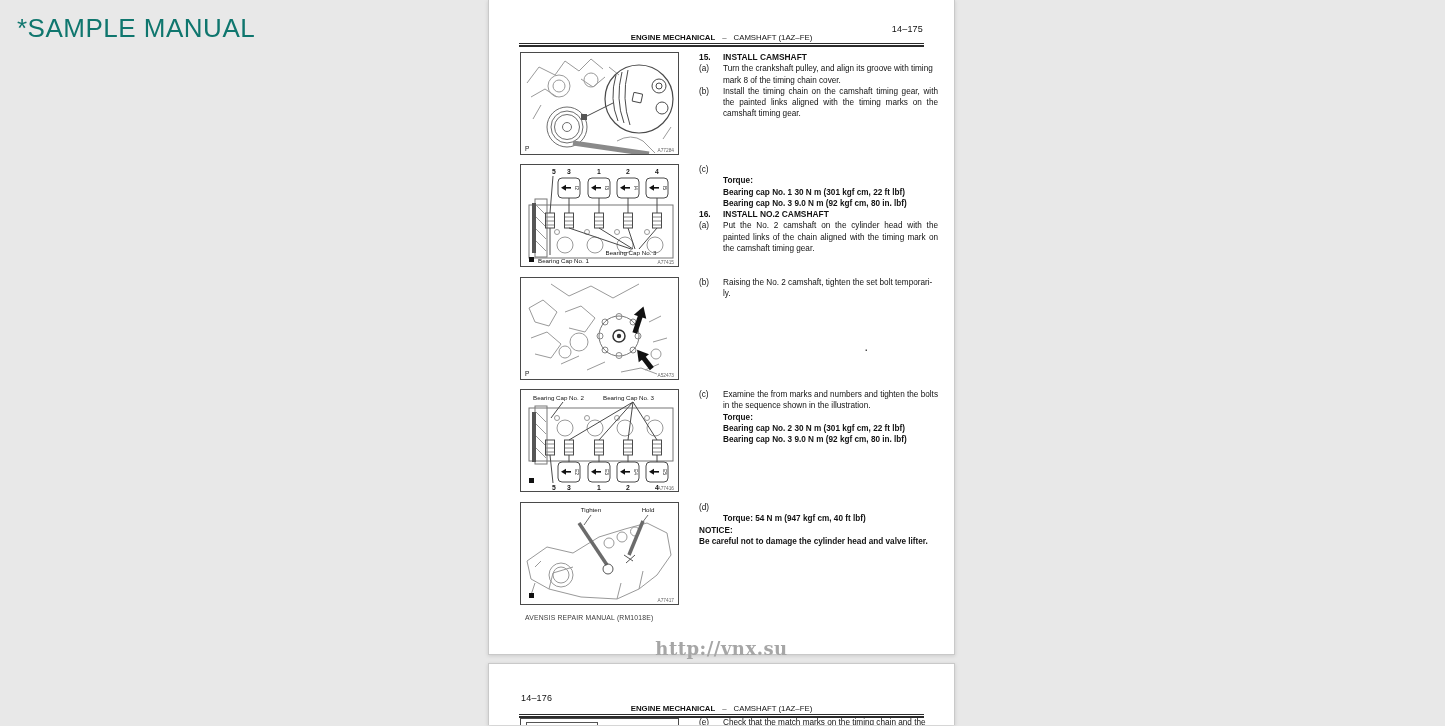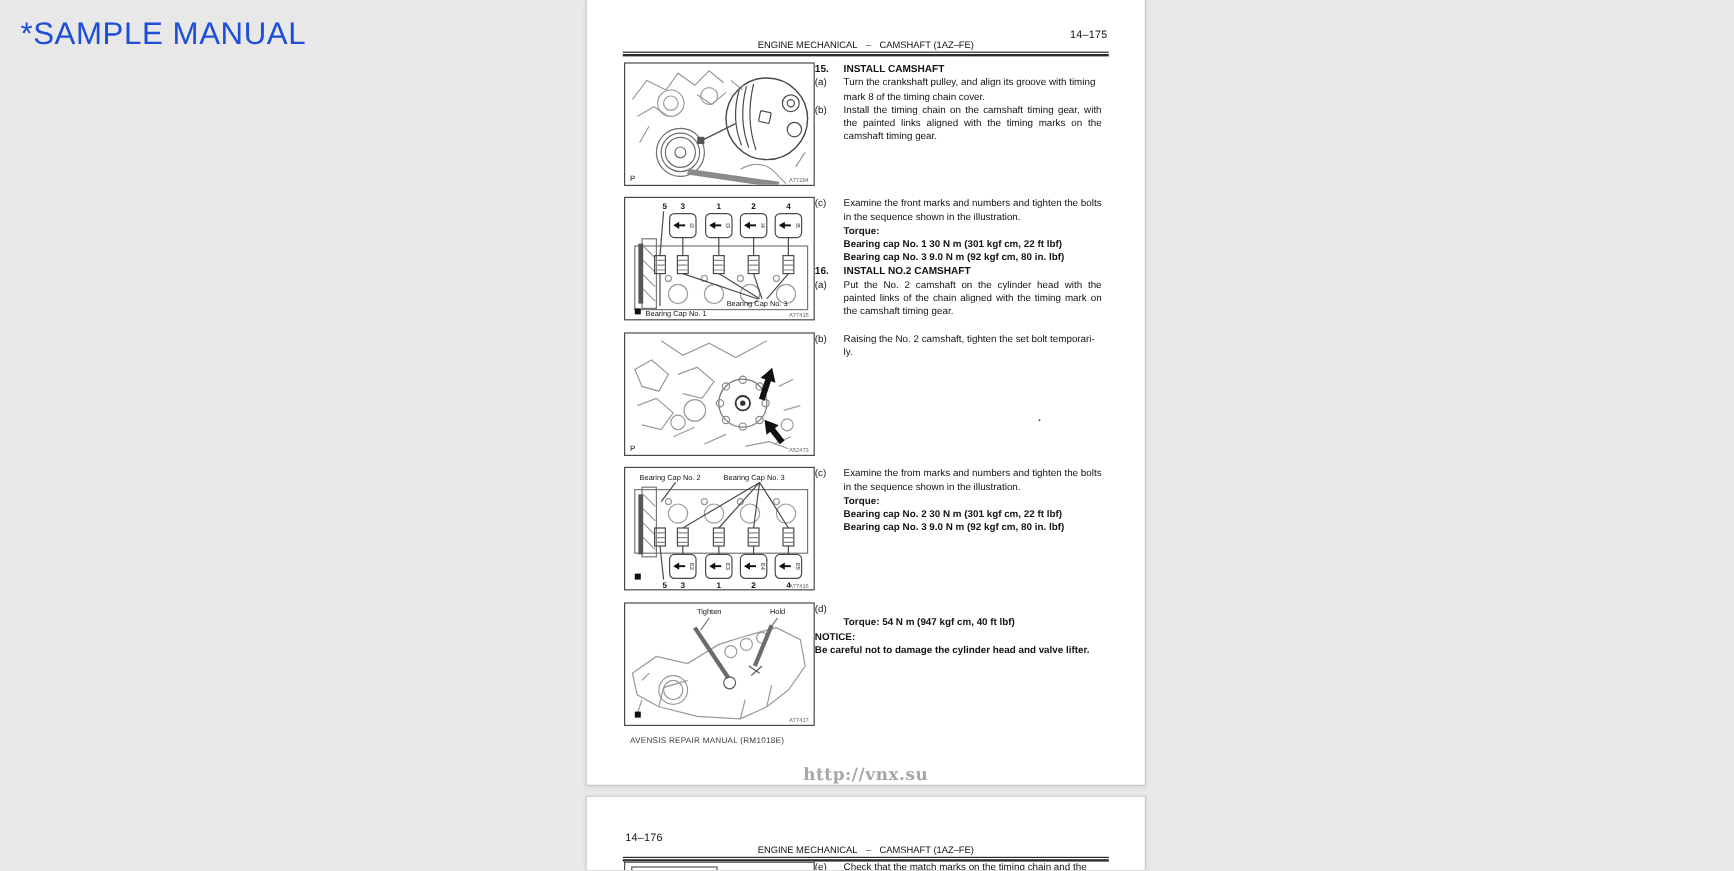--- a/index.html
+++ b/index.html
@@ -1,43 +1,43 @@
 <!DOCTYPE html>
 <html><head>
 <meta charset="utf-8">
 <style>
   *{margin:0;padding:0;box-sizing:border-box}
   html,body{width:1445px;height:726px;overflow:hidden;background:#e8e8e8;
     font-family:"Liberation Sans",sans-serif;color:#131313;position:relative}
   .viewer{position:absolute;inset:0}
-  .sample{position:absolute;left:17px;top:13px;font-size:26px;letter-spacing:.5px;color:#1d4ed8}
+  .sample{position:absolute;left:17px;top:13px;font-size:26px;letter-spacing:.5px;color:#0f766e}
   .page{position:absolute;left:488px;width:467px;background:#fff;
     border:1px solid #c9c9c9;box-shadow:0 1px 4px rgba(0,0,0,.13)}
   .page1{top:0;height:655px;border-top:none}
   .page2{top:663px;height:62px;border-bottom:none;overflow:hidden}
   .pgnum{position:absolute;font-weight:normal;font-size:9px;color:#111;letter-spacing:.2px}
   .pgnum1{right:31px;top:24px}
   .pgnum2{left:32px;top:29px}
   .hdr{position:absolute;left:0;right:0;text-align:center;font-size:7.8px;color:#111;white-space:nowrap}
-  .hdr .hl{font-weight:normal}
+  .hdr .hl{font-weight:bold}
   .hdr .sep{margin:0 7px;color:#444}
   .rule{position:absolute;left:30px;right:30px;background:#2b2b2b}
   .fig{position:absolute;left:31px;width:159px;border:1px solid #4a4a4a;background:#fff}
   .fig svg{display:block}
-  .tblock{position:absolute;left:190px;width:239px;font-size:8.2px;line-height:11.3px;color:#121212}
+  .tblock{position:absolute;left:210px;width:239px;font-size:8.2px;line-height:11.3px;color:#121212}
   .item{display:flex}
   .item .mk{flex:0 0 24px}
   .item .tx{flex:1}
   .item.just .tx{text-align:justify}
   .item.hd{font-weight:bold;font-size:8.4px}
   .line{font-weight:bold}
   .line.ind{padding-left:24px}
   .footer{position:absolute;left:36px;top:614px;font-size:6.8px;color:#3a3a3a;letter-spacing:.2px}
   .wm{position:absolute;left:0;right:0;top:638px;text-align:center;
-    font-family:"DejaVu Serif",serif;font-weight:bold;font-size:14px;color:#a6a6a6;letter-spacing:.5px}
+    font-family:"DejaVu Serif",serif;font-weight:bold;font-size:18px;color:#a6a6a6;letter-spacing:.5px}
   .dot{position:absolute;left:376px;top:343px;font-size:9px;font-weight:bold;color:#333}
   .p2fig{position:absolute;left:31px;top:54px;width:159px;height:40px;
     border:1px solid #4a4a4a;border-bottom:none;background:#fff}
   .p2fig .inner{position:absolute;left:5px;top:3px;width:72px;height:40px;border:1px solid #555}
   .p2text{top:53px}
   svg text{fill:#141414}
   svg .lbl{font-size:6.2px}
   svg .seq{font-size:6.8px;font-weight:bold}
   svg .rot{font-size:4.8px}
   svg .cn{font-size:6.5px}
@@ -300,21 +300,20 @@
       </div>
       <div class="item just">
         <span class="mk">(b)</span>
         <span class="tx">Install the timing chain on the camshaft timing gear, with the painted links aligned with the timing marks on the camshaft timing gear.</span>
       </div>
     </div>
 
     <div class="tblock" style="top:164px">
       <div class="item just">
         <span class="mk">(c)</span>
-        <span class="tx">Examine the front marks and numbers and tighten the bolts in the sequence shown in the illustration.</span>
       </div>
       <div class="line ind">Torque:</div>
       <div class="line ind">Bearing cap No. 1  30 N m (301 kgf cm, 22 ft lbf)</div>
       <div class="line ind">Bearing cap No. 3  9.0 N m (92 kgf cm, 80 in. lbf)</div>
       <div class="item hd">
         <span class="mk">16.</span>
         <span class="tx">INSTALL NO.2 CAMSHAFT</span>
       </div>
       <div class="item just">
         <span class="mk">(a)</span>

